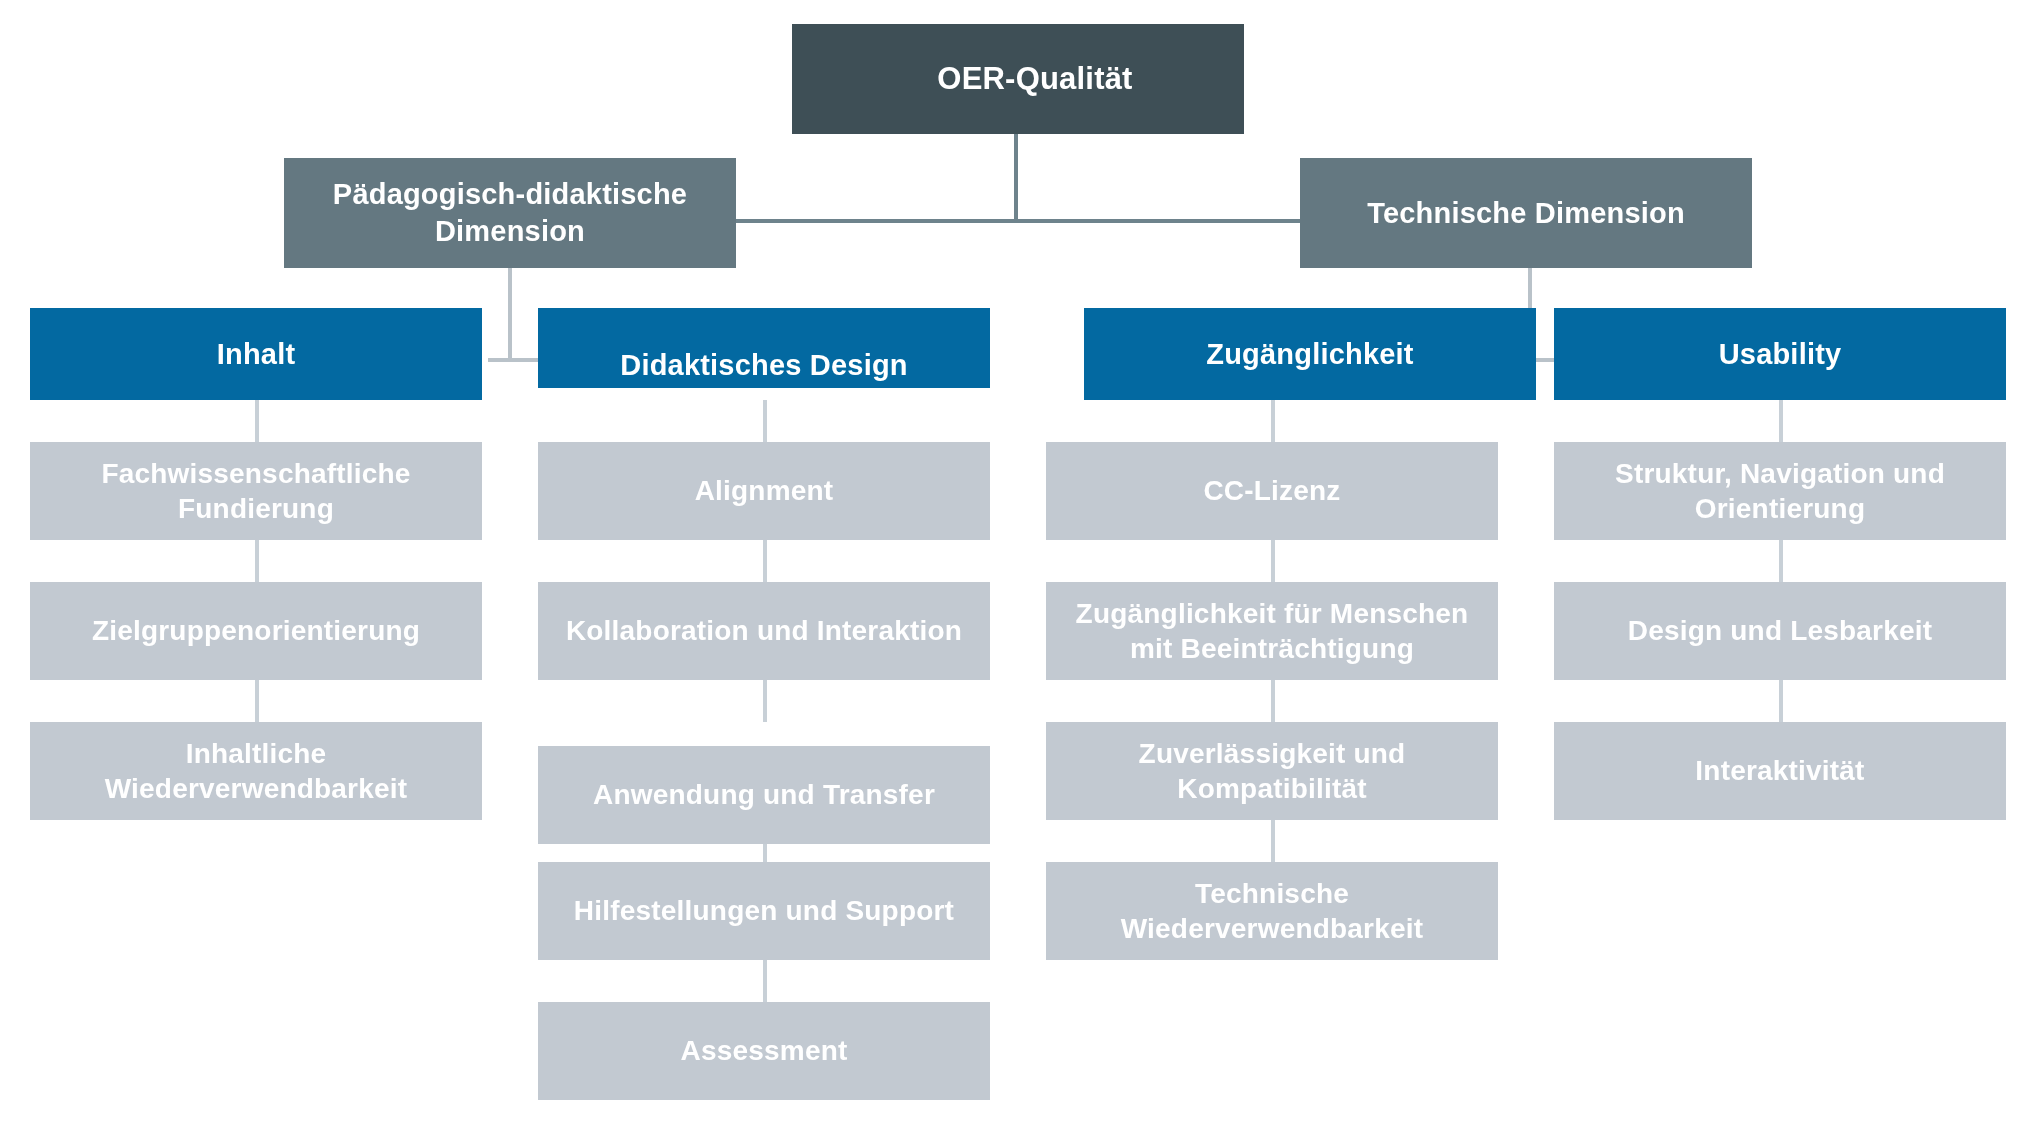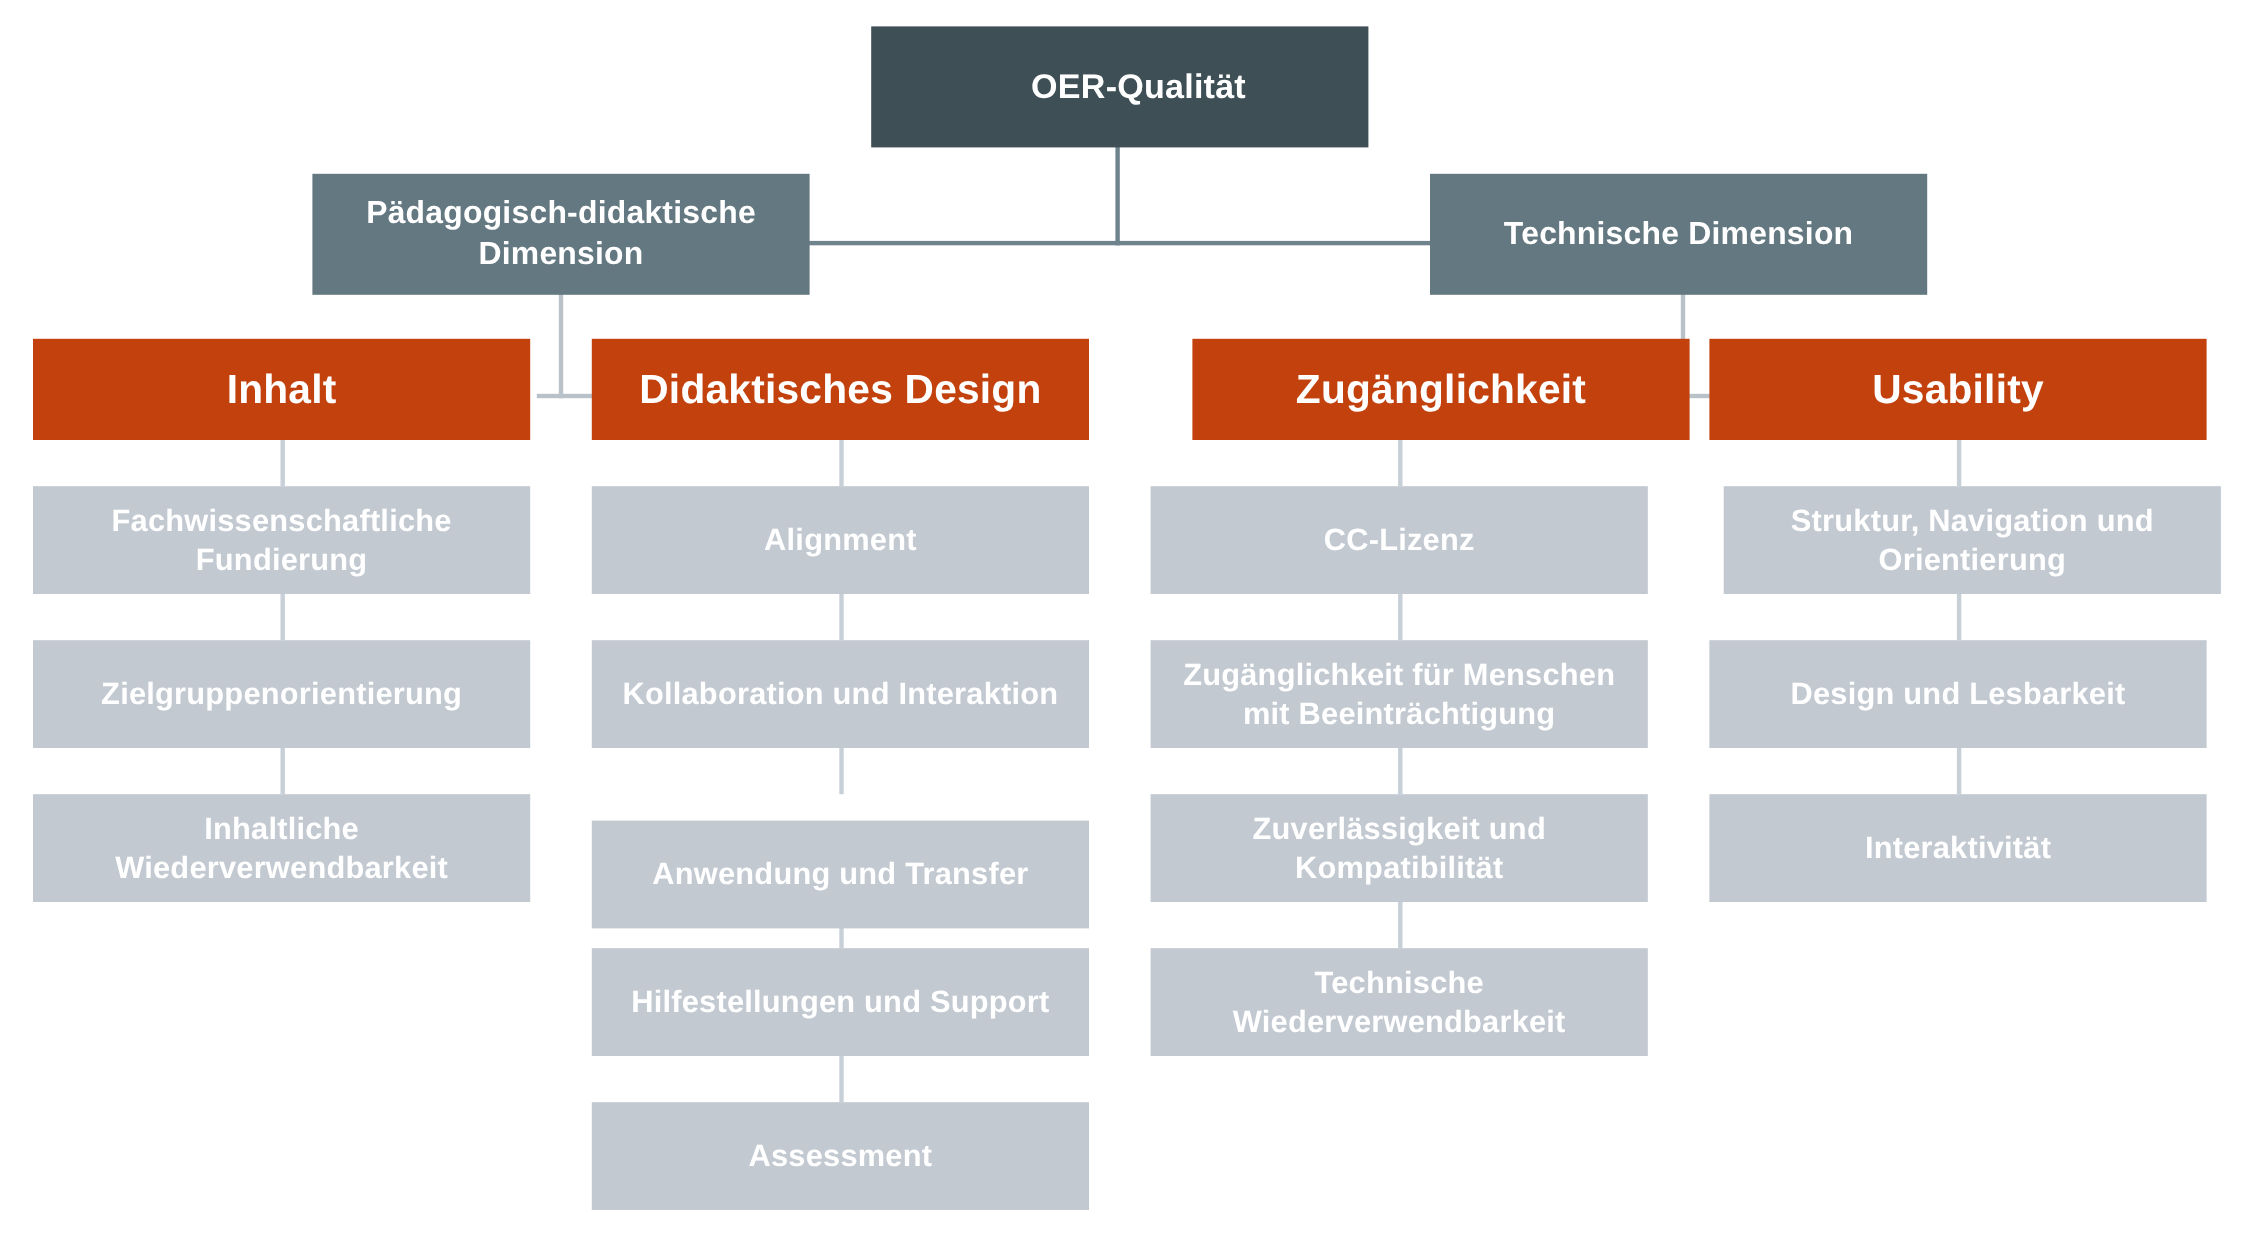--- a/index.html
+++ b/index.html
@@ -17,21 +17,21 @@
     color:#ffffff;
     font-weight:bold;
     line-height:1.26;
     padding:4px 10px;
     letter-spacing:.2px;
     z-index:3;
   }
 
   .node.root{background:#3e4f56;font-size:31px;}
   .node.dim{background:#647881;font-size:29px;}
-  .node.cat{background:#c2410c;font-size:37px;}
+  .node.cat{background:#0369a1;font-size:29px;}
   .node.leaf{background:#c2c9d1;font-size:28px;}
 
   .conn{position:absolute;z-index:1;}
   .conn.v{width:4px;}
   .conn.h{height:4px;}
   .conn.dark{background:#6e838c;}
   .conn.light{background:#b9c2c9;}
   .conn.pale{background:#c8d0d7;}
 </style>
 </head>
@@ -76,21 +76,21 @@
   </div>
 
   <div class="node dim" style="left:1300px;top:158px;width:452px;height:110px;justify-content:center;">
     <span>Technische Dimension</span>
   </div>
 
   <div class="node cat" style="left:30px;top:308px;width:452px;height:92px;">
     <span>Inhalt</span>
   </div>
 
-  <div class="node cat" style="left:538px;top:308px;width:452px;height:92px;">
+  <div class="node cat" style="left:538px;top:308px;width:452px;height:80px;align-items:flex-end;">
     <span>Didaktisches Design</span>
   </div>
 
   <div class="node cat" style="left:1084px;top:308px;width:452px;height:92px;">
     <span>Zugänglichkeit</span>
   </div>
 
   <div class="node cat" style="left:1554px;top:308px;width:452px;height:92px;">
     <span>Usability</span>
   </div>
@@ -127,21 +127,21 @@
   <div class="node leaf" style="left:1046px;top:582px;width:452px;height:98px;">
     <span>Zugänglichkeit für Menschen mit Beeinträchtigung</span>
   </div>
   <div class="node leaf" style="left:1046px;top:862px;width:452px;height:98px;">
     <span>Technische Wiederverwendbarkeit</span>
   </div>
   <div class="node leaf" style="left:1046px;top:722px;width:452px;height:98px;">
     <span>Zuverlässigkeit und Kompatibilität</span>
   </div>
 
-  <div class="node leaf" style="left:1554px;top:442px;width:452px;height:98px;margin-left:13px;">
+  <div class="node leaf" style="left:1554px;top:442px;width:452px;height:98px;">
     <span>Struktur, Navigation und Orientierung</span>
   </div>
   <div class="node leaf" style="left:1554px;top:582px;width:452px;height:98px;">
     <span>Design und Lesbarkeit</span>
   </div>
   <div class="node leaf" style="left:1554px;top:722px;width:452px;height:98px;">
     <span>Interaktivität</span>
   </div>
 
 </div>

